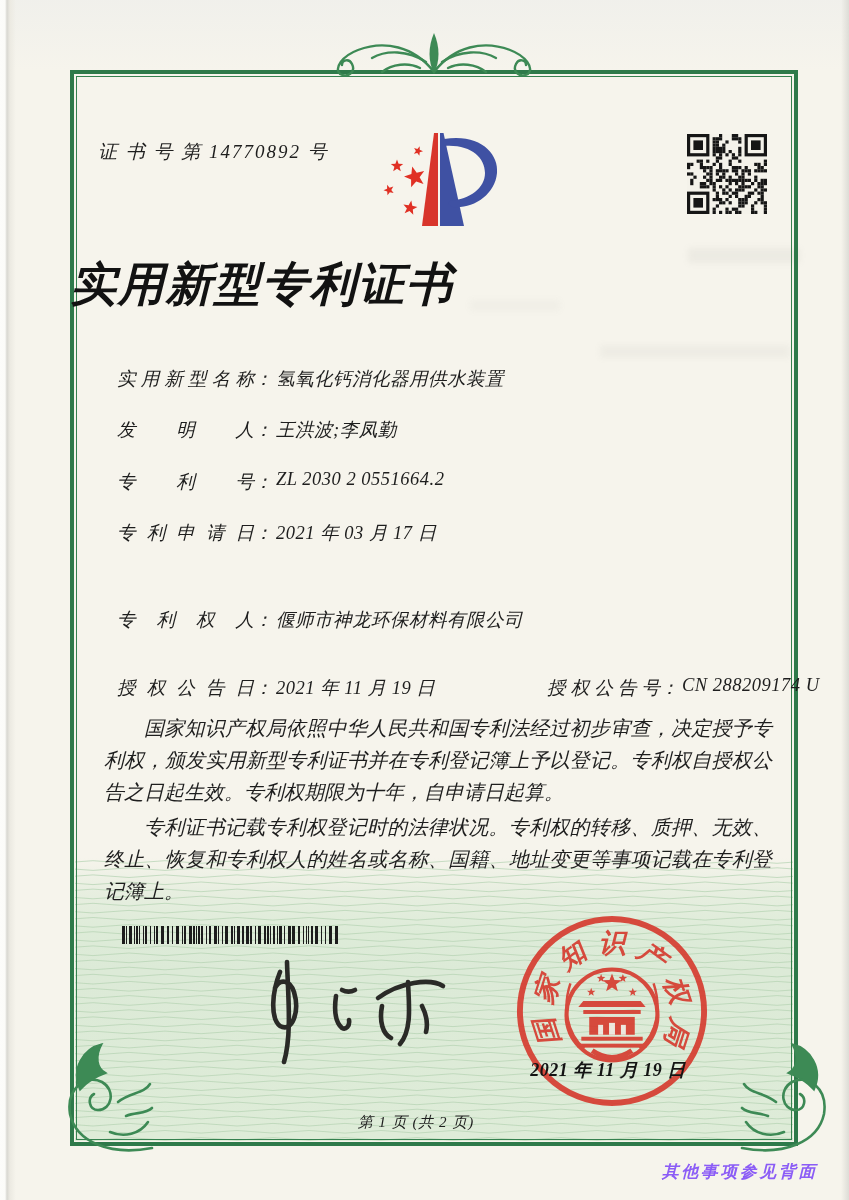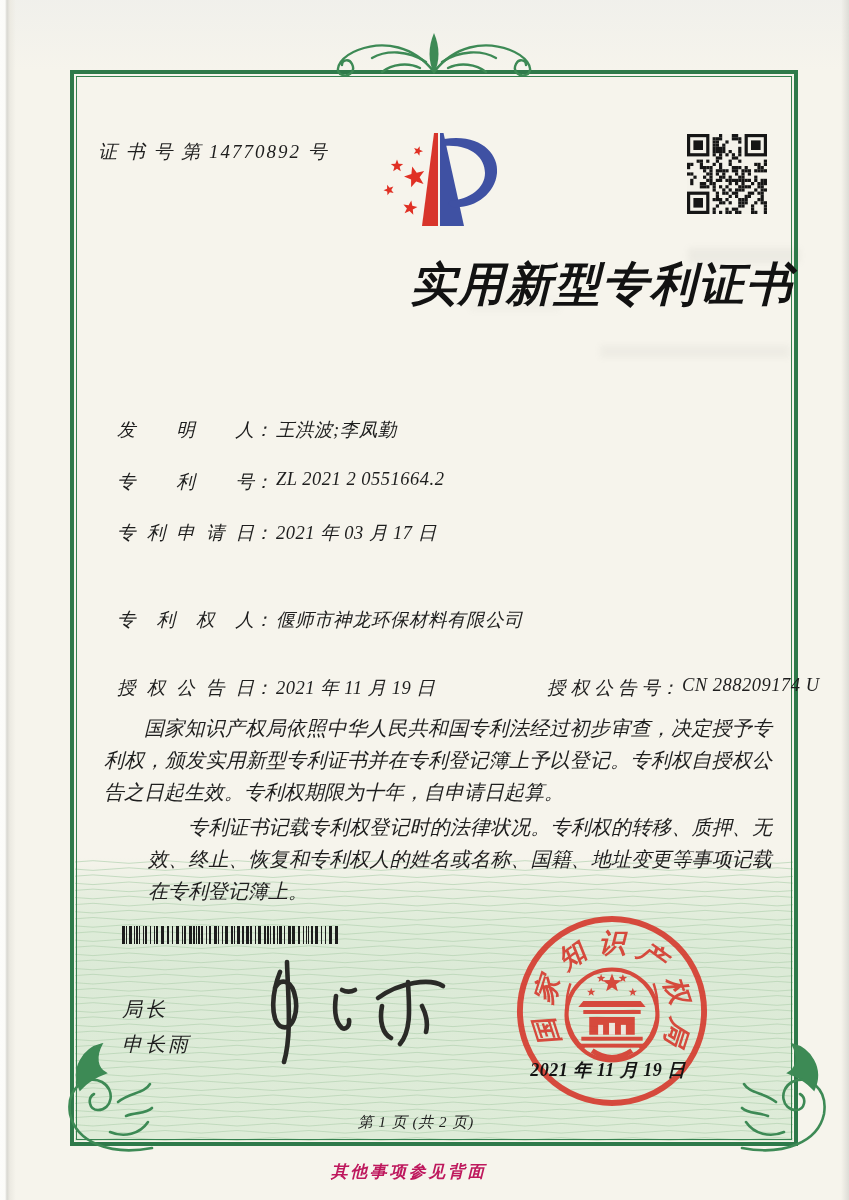--- a/index.html
+++ b/index.html
@@ -15,42 +15,42 @@
   .frame{position:absolute;left:70px;top:70px;width:720px;height:1068px;
     border:4px solid #2e7a4a;z-index:5;pointer-events:none;}
   .frame-inner{position:absolute;inset:2px;border:1px solid #35814f;}
   .green-panel{position:absolute;left:75px;top:858px;width:718px;height:283px;z-index:1;
     background:linear-gradient(180deg,rgba(219,234,214,0) 0%,rgba(219,234,214,.55) 12%,rgba(220,235,215,.95) 26%,#dcead7 40%,#deecd8 100%);}
   .green-panel svg{position:absolute;left:0;top:0;}
   .ghost{position:absolute;background:#989892;filter:blur(3px);z-index:3;}
   .certno{position:absolute;left:98px;top:139px;font-size:19px;letter-spacing:2px;z-index:10;}
   .logo{position:absolute;left:377px;top:130px;z-index:10;}
   .qr{position:absolute;left:687px;top:134px;z-index:10;}
-  .title{position:absolute;left:70px;top:254px;width:724px;text-align:right;
+  .title{position:absolute;left:70px;top:254px;width:724px;text-align:left;
     font-size:46px;font-weight:bold;letter-spacing:2px;color:#121212;z-index:10;}
   .row{position:absolute;left:117px;width:660px;height:24px;font-size:18.5px;
     white-space:nowrap;z-index:10;}
   .row .lbl{display:inline-block;width:137px;text-align:justify;text-align-last:justify;vertical-align:top;}
   .row .lbl2{display:inline-block;width:113px;text-align:justify;text-align-last:justify;vertical-align:top;}
   .row .colon{display:inline-block;width:22px;vertical-align:top;}
   .row .val{letter-spacing:.5px;}
   .grant2{position:absolute;left:430px;top:0;white-space:nowrap;}
   .paras{position:absolute;left:104px;top:712px;width:668px;z-index:10;
     font-size:20px;line-height:32px;text-align:justify;}
   .paras p{margin:0;text-indent:2em;}
-  .paras p+p{margin-top:3px;margin-left:44px;}
+  .paras p+p{margin-top:3px;}
   .barcode{position:absolute;left:120px;top:926px;z-index:10;}
   .signer{position:absolute;left:122px;top:992px;z-index:10;font-size:20px;line-height:35px;letter-spacing:3px;}
   .signature{position:absolute;left:250px;top:950px;z-index:10;}
   .seal{position:absolute;left:513px;top:912px;z-index:12;opacity:.9;}
   .seal-date{position:absolute;left:528px;top:1058px;width:160px;z-index:13;
     font-size:18px;font-weight:bold;text-align:center;color:#141414;letter-spacing:.5px;}
   .pageinfo{position:absolute;left:70px;top:1113px;width:676px;text-align:center;font-size:15px;z-index:10;letter-spacing:1px;padding-left:8px;}
-  .backnote{position:absolute;left:8px;top:1161px;width:802px;text-align:center;
-    font-size:16.5px;font-weight:bold;letter-spacing:3px;z-index:10;color:#be185d;}
+  .backnote{position:absolute;left:16px;top:1161px;width:802px;text-align:right;
+    font-size:16.5px;font-weight:bold;letter-spacing:3px;z-index:10;color:#8b5cf6;}
   .ornament{position:absolute;z-index:6;pointer-events:none;}
 </style>
 </head>
 <body>
 
 <div class="container">
 
   <div class="scan-top"></div>
 
   <div class="green-panel">
@@ -358,25 +358,28 @@
       <rect x="41.6" y="76.80000000000001" width="3.2" height="3.2" fill="#161616"></rect>
       <rect x="48" y="76.80000000000001" width="3.2" height="3.2" fill="#161616"></rect>
       <rect x="51.2" y="76.80000000000001" width="3.2" height="3.2" fill="#161616"></rect>
       <rect x="64" y="76.80000000000001" width="3.2" height="3.2" fill="#161616"></rect>
       <rect x="67.2" y="76.80000000000001" width="3.2" height="3.2" fill="#161616"></rect>
       <rect x="76.80000000000001" y="76.80000000000001" width="3.2" height="3.2" fill="#161616"></rect>
     </svg>
 
   <div class="title">实用新型专利证书</div>
 
+  <div class="row" style="top:366px;">
+    <span class="lbl">实用新型名称</span><span class="colon">：</span><span class="val">氢氧化钙消化器用供水装置</span>
+  </div>
   <div class="row" style="top:417px;">
     <span class="lbl">发明人</span><span class="colon">：</span><span class="val">王洪波;李凤勤</span>
   </div>
   <div class="row" style="top:469px;">
-    <span class="lbl">专利号</span><span class="colon">：</span><span class="val">ZL 2021 2 0551664.2</span>
+    <span class="lbl">专利号</span><span class="colon">：</span><span class="val">ZL 2030 2 0551664.2</span>
   </div>
   <div class="row" style="top:520px;">
     <span class="lbl">专利申请日</span><span class="colon">：</span><span class="val">2021 年 03 月 17 日</span>
   </div>
   <div class="row" style="top:572px;margin-top:35px;">
     <span class="lbl">专利权人</span><span class="colon">：</span><span class="val">偃师市神龙环保材料有限公司</span>
   </div>
   <div class="row" style="top:675px;">
     <span class="lbl">授权公告日</span><span class="colon">：</span><span class="val">2021 年 11 月 19 日</span>
     <span class="grant2"><span class="lbl2">授权公告号</span><span class="colon">：</span><span class="val">CN 288209174 U</span></span>
@@ -438,24 +441,20 @@
       <rect x="186" y="0" width="1" height="18" fill="#1c1c1c"></rect>
       <rect x="188" y="0" width="1" height="18" fill="#1c1c1c"></rect>
       <rect x="191" y="0" width="2" height="18" fill="#1c1c1c"></rect>
       <rect x="195" y="0" width="3" height="18" fill="#1c1c1c"></rect>
       <rect x="201" y="0" width="1" height="18" fill="#1c1c1c"></rect>
       <rect x="205" y="0" width="1" height="18" fill="#1c1c1c"></rect>
       <rect x="209" y="0" width="3" height="18" fill="#1c1c1c"></rect>
       <rect x="215" y="0" width="3" height="18" fill="#1c1c1c"></rect>
     </svg>
 
-  <div class="signer">
-    <div>局长</div>
-    <div>申长雨</div>
-  </div>
 
   <svg class="signature" width="200" height="118" viewBox="0 0 200 118">
     <g fill="none" stroke="#2a2a27" stroke-width="4.6" stroke-linecap="round" stroke-linejoin="round">
       <path d="M30,22 C22,42 20,68 30,76 C42,83 50,62 44,42 C40,30 30,28 25,38"></path>
       <path d="M37,12 C38,45 42,85 34,112"></path>
       <path d="M86,46 C84,60 85,72 92,78 C96,80 100,76 99,70"></path>
       <path d="M92,40 C96,42 101,42 105,40"></path>
       <path d="M128,48 C150,32 180,28 193,36"></path>
       <path d="M158,32 C159,55 162,80 150,94"></path>
       <path d="M132,56 C129,72 133,84 141,88"></path>

